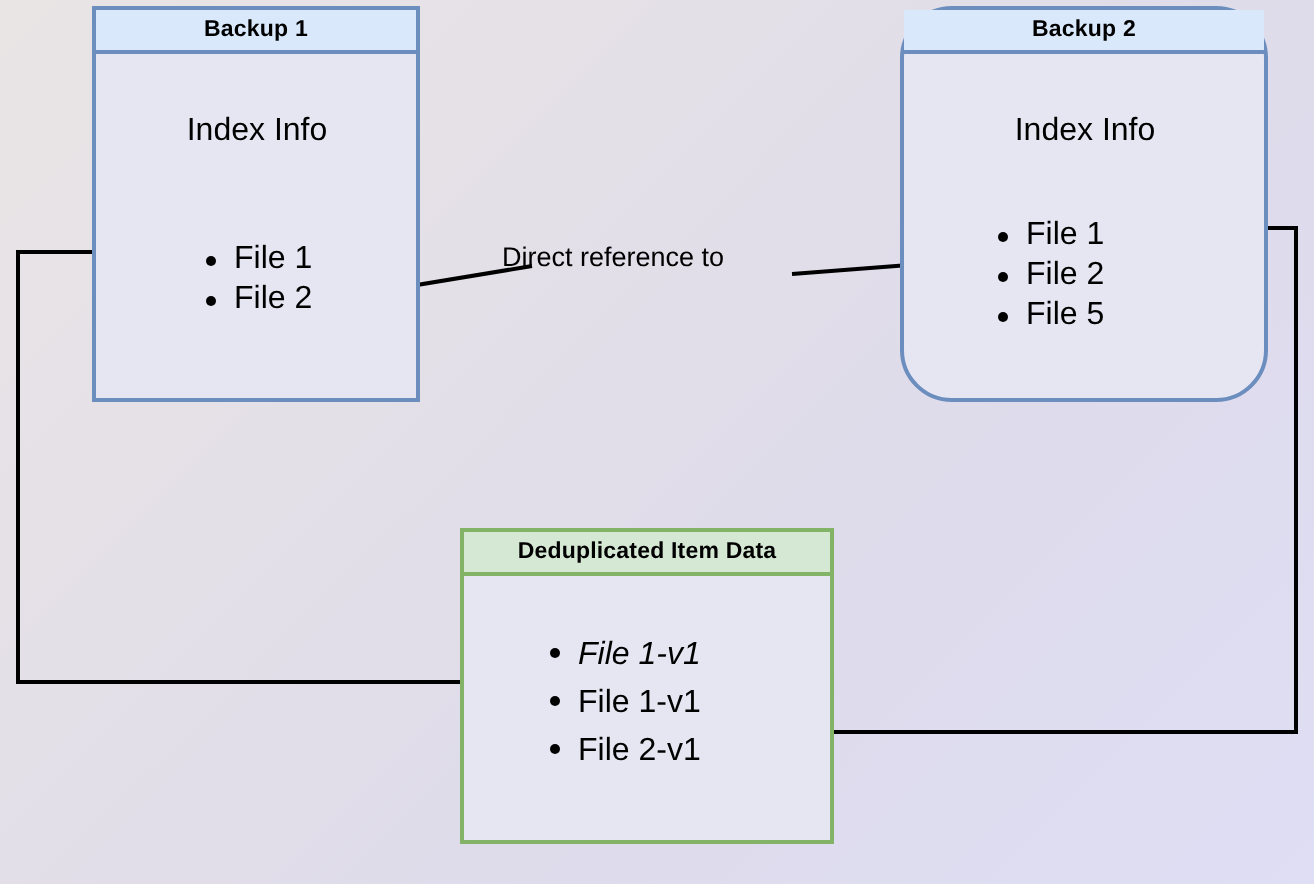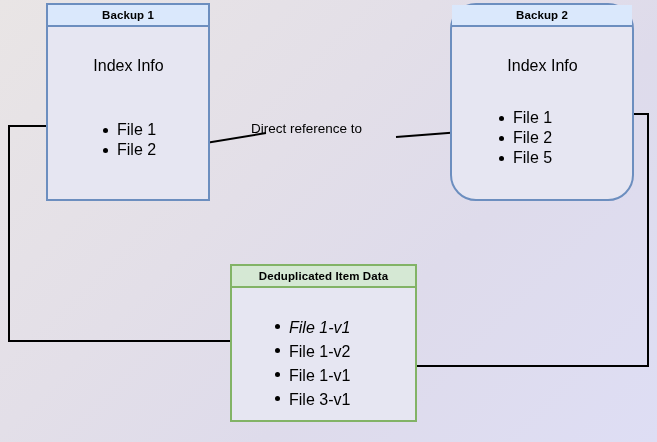--- a/index.html
+++ b/index.html
@@ -149,23 +149,22 @@
         <li>File 5</li>
       </ul>
     </div>
   </div>
 
   <div class="node green" style="left:230px; top:264px; width:187px; height:158px;">
     <div class="node-header">Deduplicated Item Data</div>
     <div class="node-body">
       <ul class="file-list" style="left:40px; top:28px; line-height:24px;">
         <li style="line-height:24px;font-style:italic;">File 1-v1</li>
-        <li style="line-height:24px;">File 1-v2</li>
         <li style="line-height:24px;">File 1-v1</li>
-        <li style="line-height:24px;">File 3-v1</li>
+        <li style="line-height:24px;">File 2-v1</li>
       </ul>
     </div>
   </div>
 
   <div class="annotation" style="left:251px; top:120px; width:158px;">
     <div>Direct reference to</div>
   </div>
 
 </div>
 

